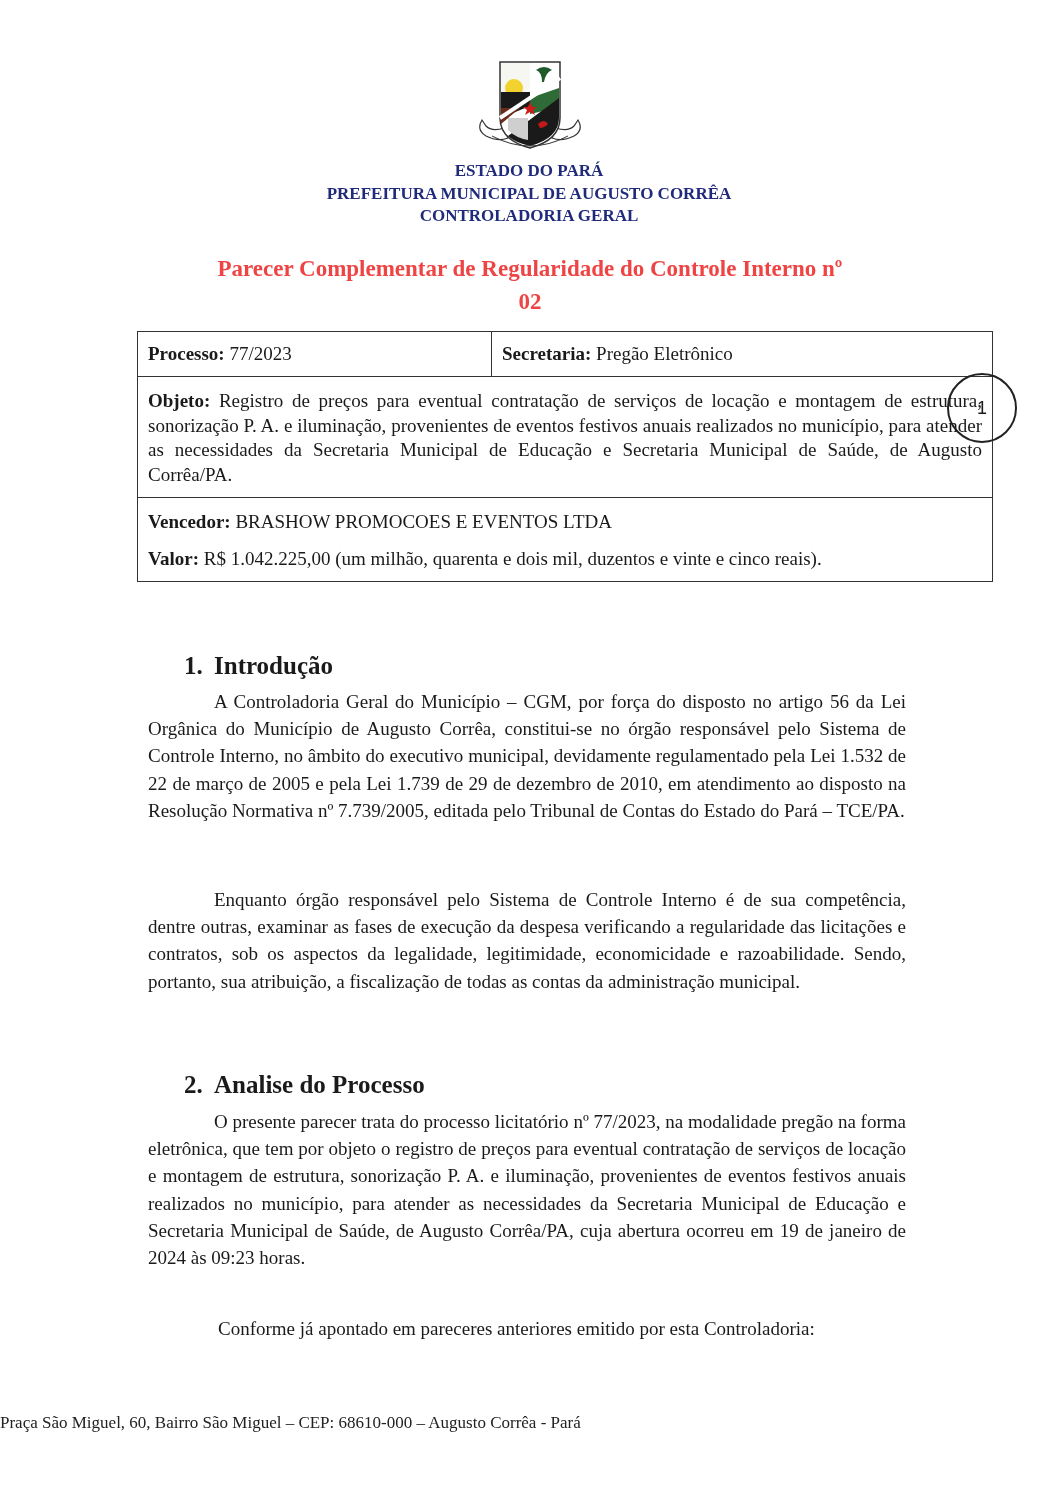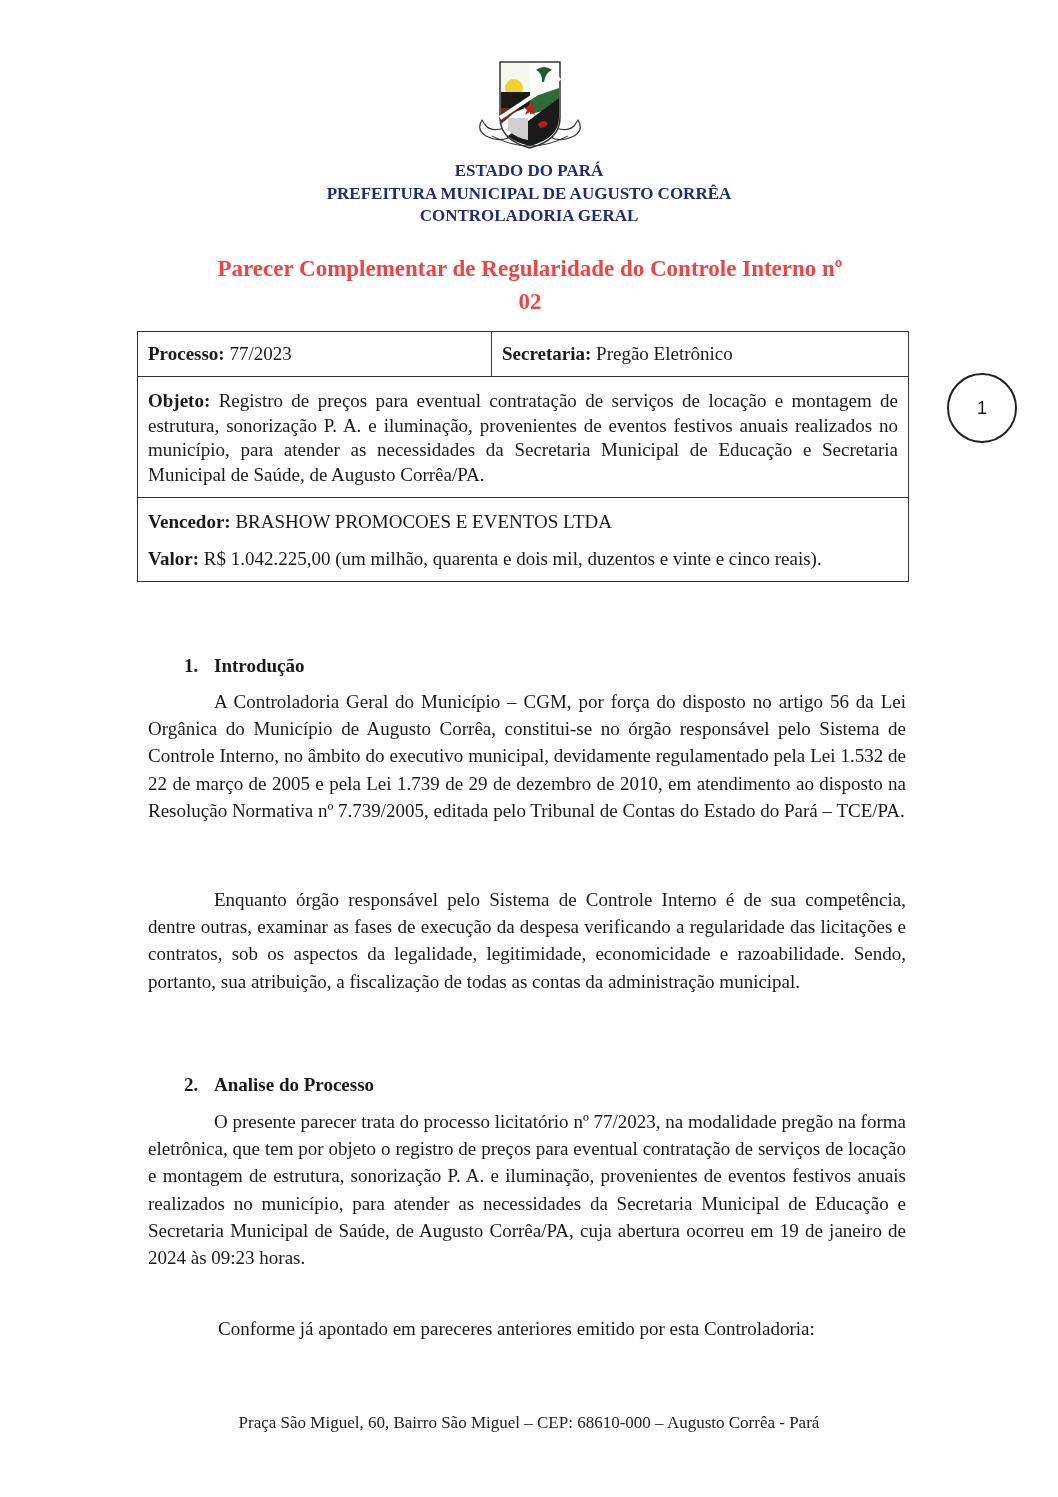--- a/index.html
+++ b/index.html
@@ -11,47 +11,47 @@
     .crest { position: absolute; left: 478px; top: 58px; width: 104px; height: 96px; }
     .org-header {
       position: absolute; left: 0; width: 1058px; top: 160px;
       text-align: center; color: #1f2a7a; font-size: 17px; line-height: 22.5px; font-weight: bold;
     }
     .doc-title {
       position: absolute; left: 140px; width: 780px; top: 252px;
       text-align: center; font-weight: bold; font-size: 23px; line-height: 33px; color: #ef4444;
     }
     table.info {
-      position: absolute; left: 137px; top: 331px; width: 772px;
+      position: absolute; left: 137px; top: 331px; width: 856px;
       border-collapse: collapse; font-size: 19px; line-height: 24.5px;
     }
     table.info td { border: 1.5px solid #333; padding: 0 10px; vertical-align: top; }
     .c-proc { height: 44px; vertical-align: middle !important; width: 333px; }
     .c-mod { vertical-align: middle !important; }
     .c-obj { padding: 12px 10px 10px 10px !important; text-align: justify; }
     .c-venc { padding: 12px 10px 10px 10px !important; }
     .c-venc p { margin: 0 0 12px 0; text-align: justify; }
     .c-venc p:last-child { margin-bottom: 0; }
     b { font-weight: bold; }
     .page-circle {
       position: absolute; left: 947px; top: 373px; width: 66px; height: 66px;
       border: 2px solid #222; border-radius: 50%;
       display: flex; align-items: center; justify-content: center;
       font-size: 18px; font-family: "Liberation Sans", sans-serif;
     }
     .section-heading {
-      position: absolute; left: 184px; font-weight: bold; font-size: 19px; line-height: 24px;
+      position: absolute; left: 184px; font-weight: bold; font-size: 25px; line-height: 24px;
     }
     .section-heading .num { display: inline-block; width: 30px; }
     .para {
       position: absolute; left: 148px; width: 758px; font-size: 19px; line-height: 27.2px;
       text-align: justify; text-indent: 66px; margin: 0;
     }
     .footer {
-      position: absolute; left: 0; width: 1058px; top: 1413px; text-align: center;
+      position: absolute; left: 0; width: 1058px; top: 1413px; text-align: left;
       font-size: 17px; color: #222;
     }
   </style>
 </head>
 <body>
 
 <div class="crest">
   <svg width="104" height="96" viewBox="0 0 104 96">
     <path d="M4 62 Q-2 72 8 78 Q20 84 30 80 L26 70 Q14 74 8 68 Z" fill="#fff" stroke="#333" stroke-width="1.2"></path>
     <path d="M100 62 Q106 72 96 78 Q84 84 74 80 L78 70 Q90 74 96 68 Z" fill="#fff" stroke="#333" stroke-width="1.2"></path>

